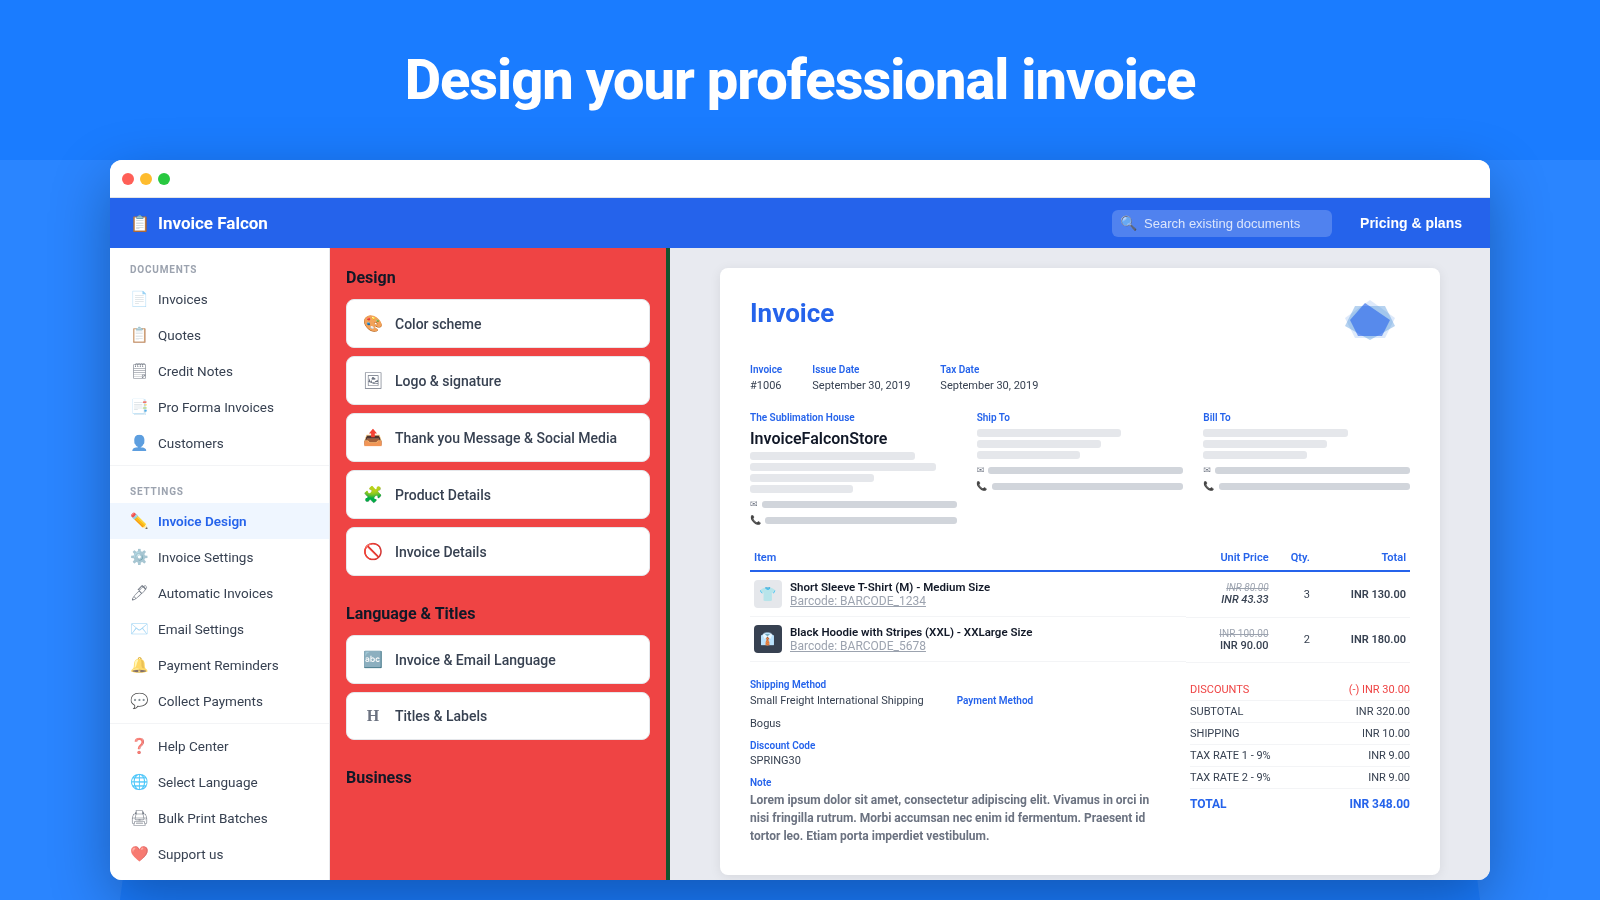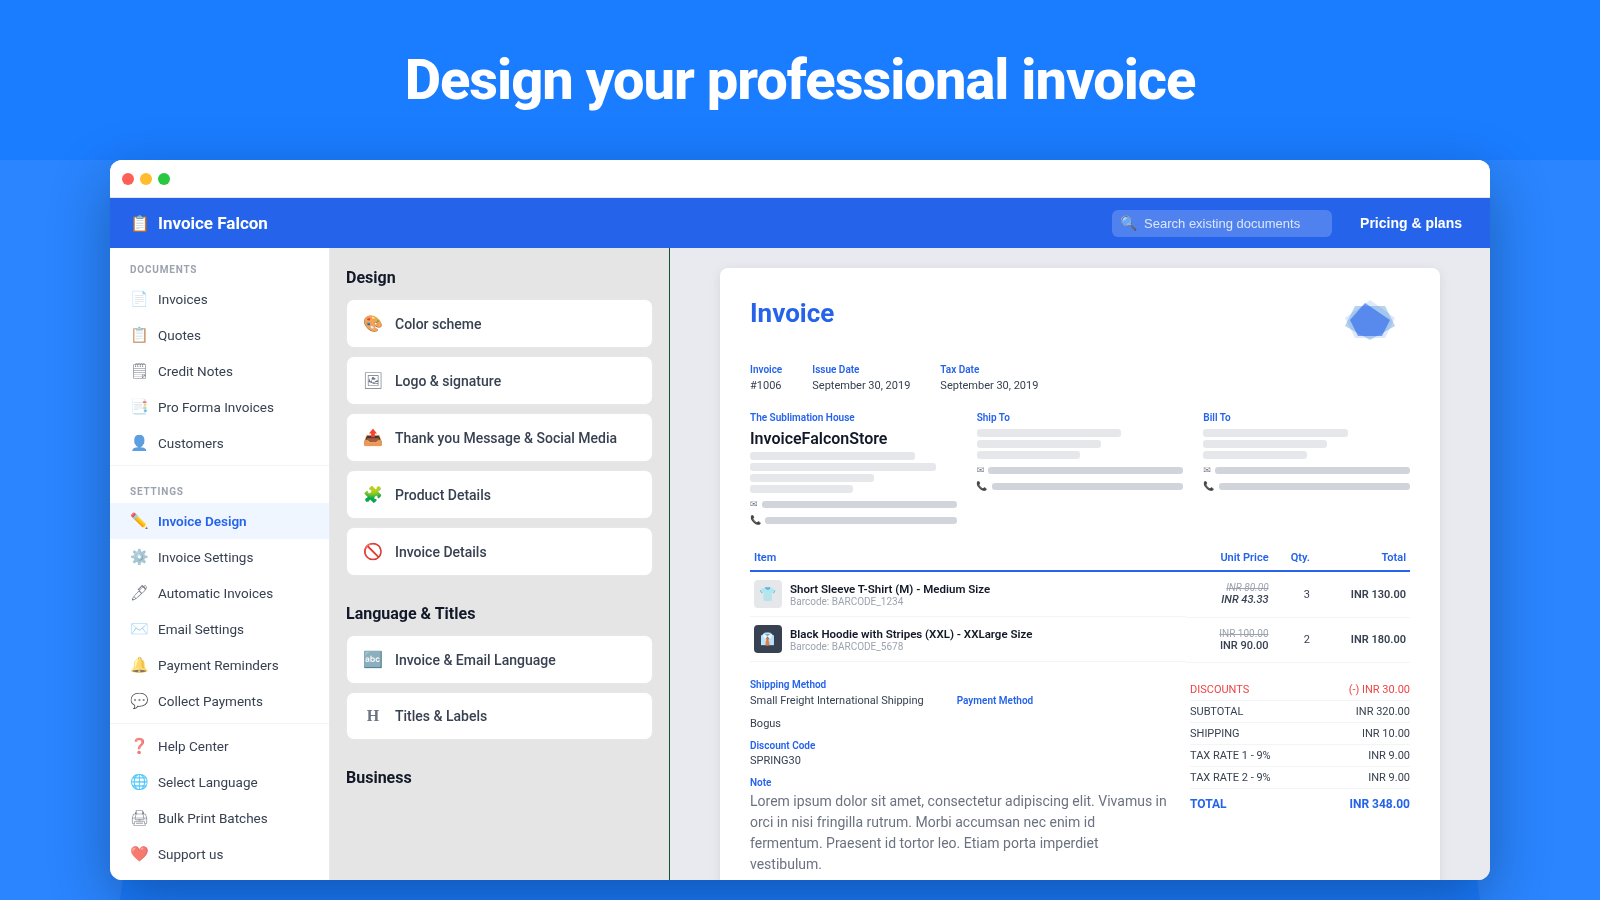--- a/index.html
+++ b/index.html
@@ -184,22 +184,22 @@
       text-align: center;
       flex-shrink: 0;
       opacity: 0.7;
     }
     .sidebar-item.active .s-icon { opacity: 1; color: #2563eb; }
     .sidebar-divider { height: 1px; background: #f3f4f6; margin: 4px 0; }
 
     
     .mid-panel {
       width: 340px;
-      background: #e5e5e5;
-      border-right: 1px solid #14532d;
+      background: #ef4444;
+      border-right: 4px solid #14532d;
       overflow-y: auto;
       flex-shrink: 0;
       padding: 20px 16px;
     }
     .panel-section-title {
       font-size: 16px;
       font-weight: 700;
       color: #111827;
       margin-bottom: 12px;
     }
@@ -350,21 +350,21 @@
       height: 28px;
       background: #e5e7eb;
       border-radius: 4px;
       display: flex;
       align-items: center;
       justify-content: center;
       font-size: 14px;
     }
     .inv-item-img.dark { background: #374151; color: white; }
     .inv-item-name { font-size: 11.5px; font-weight: 600; color: #111827; }
-    .inv-item-barcode { font-size: 10px; color: #9ca3af; }
+    .inv-item-barcode { font-size: 12px; color: #9ca3af; text-decoration: underline; }
     .inv-item-price-orig { font-size: 10px; color: #9ca3af; text-decoration: line-through; }
     .inv-item-price { font-size: 11px; color: #374151; font-weight: 500; }
     .inv-item-qty { font-size: 11px; color: #374151; text-align: right; }
     .inv-item-total { font-size: 11px; color: #374151; font-weight: 600; text-align: right; }
 
     .inv-footer {
       display: flex;
       gap: 20px;
       margin-top: 10px;
     }
@@ -376,23 +376,24 @@
       color: #2563eb;
       font-weight: 600;
       margin-bottom: 3px;
     }
     .inv-info-val {
       font-size: 11px;
       color: #374151;
       margin-bottom: 10px;
     }
     .inv-note-text {
-      font-size: 14px;
+      font-size: 12px;
       color: #6b7280;
       line-height: 1.5;
+      font-weight: bold;
     }
 
     .inv-totals-row {
       display: flex;
       justify-content: space-between;
       padding: 4px 0;
       font-size: 11px;
       color: #374151;
       border-bottom: 1px solid #f3f4f6;
     }

